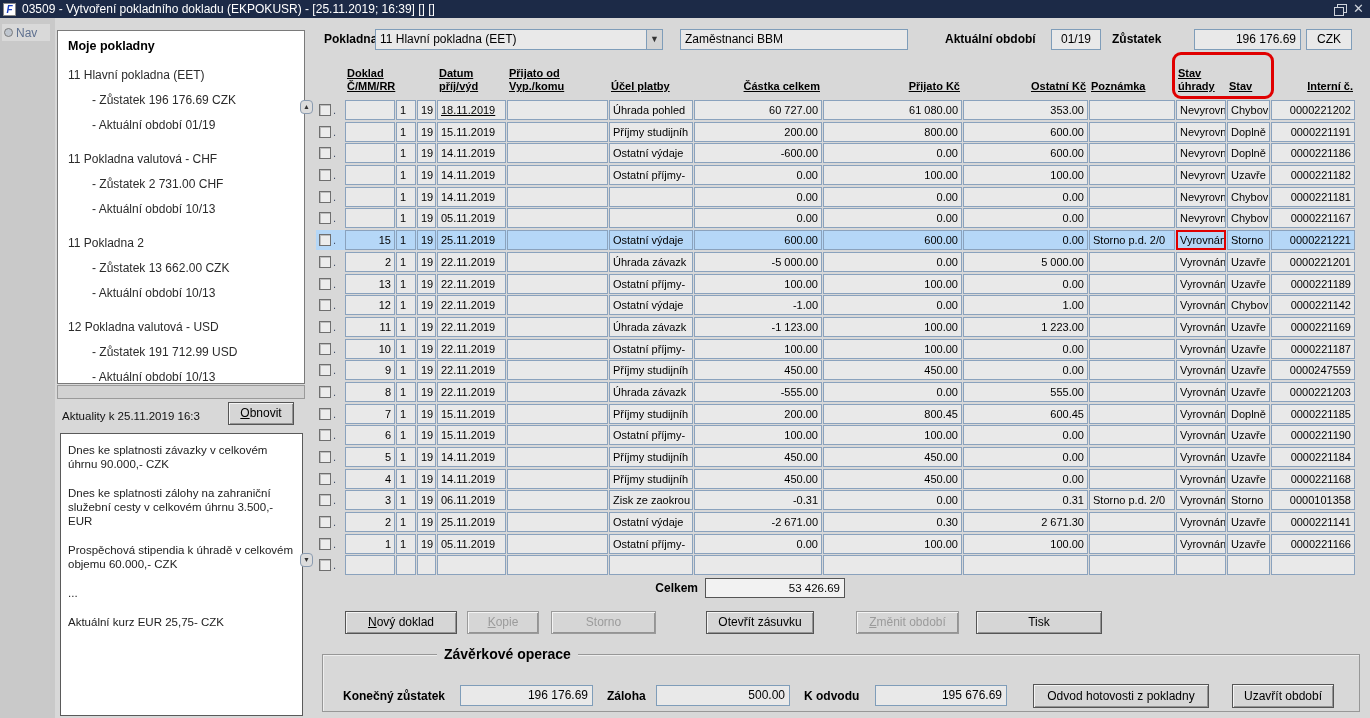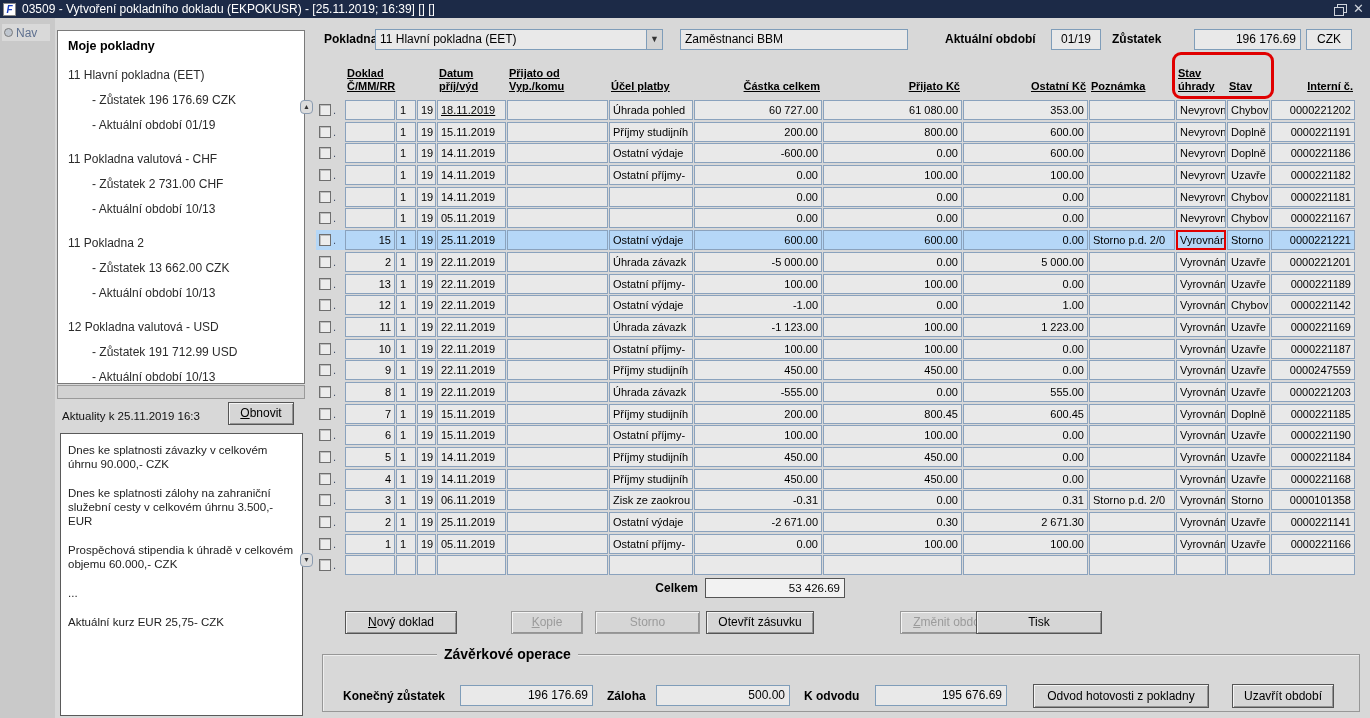--- a/index.html
+++ b/index.html
@@ -65,21 +65,21 @@
   .sbtn.up { top:0; }
   .sbtn.down { bottom:0; }
 
   
   .celkem-lbl { position:absolute; left:590px; top:581px; width:108px; text-align:right; font-weight:bold; font-size:12px; }
   .celkem-field { position:absolute; left:705px; top:578px; width:140px; height:20px; background:#f2f2f2; border:1px solid #555; font-size:11.5px; line-height:18px; text-align:right; padding:0 4px; }
 
   .btn { position:absolute; height:23px; background:#d6d6d6; border:1px solid #555; box-shadow:inset 1px 1px 0 #f4f4f4, inset -1px -1px 0 #949494; font-size:12px; color:#000; text-align:center; cursor:default; font-family:"Liberation Sans", sans-serif; }
   .btn .lbl2 { display:block; line-height:21px; }
   .btn.u .lbl2::first-letter { text-decoration:underline; }
-  .btn.disabled { color:#9b9b9b; border-color:#9a9a9a;margin-left:44px; }
+  .btn.disabled { color:#9b9b9b; border-color:#9a9a9a; }
 
   
   .closing { position:absolute; left:322px; top:654px; width:1038px; height:58px; border:1px solid #979797; box-shadow:inset 1px 1px 0 #eee; }
   .closing-legend { position:absolute; left:437px; top:646px; background:#d8d8d8; padding:0 7px; font-weight:bold; font-size:14px; }
 </style>
 </head>
 <body>
 
 <div class="titlebar">
   <div class="appicon">F</div>

